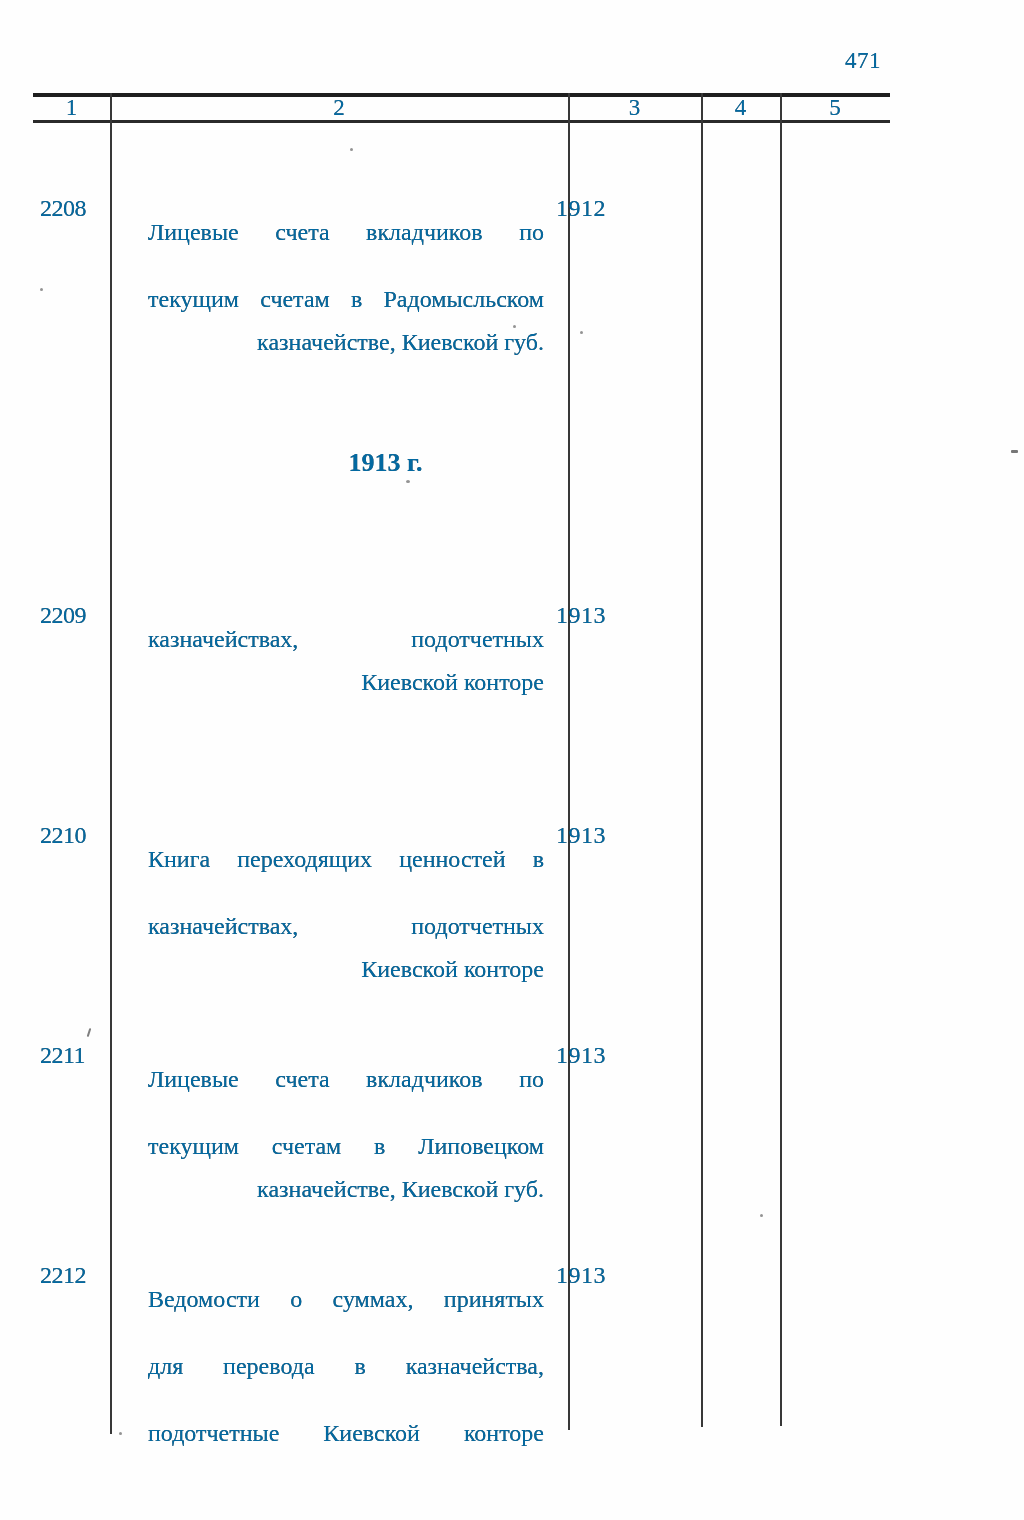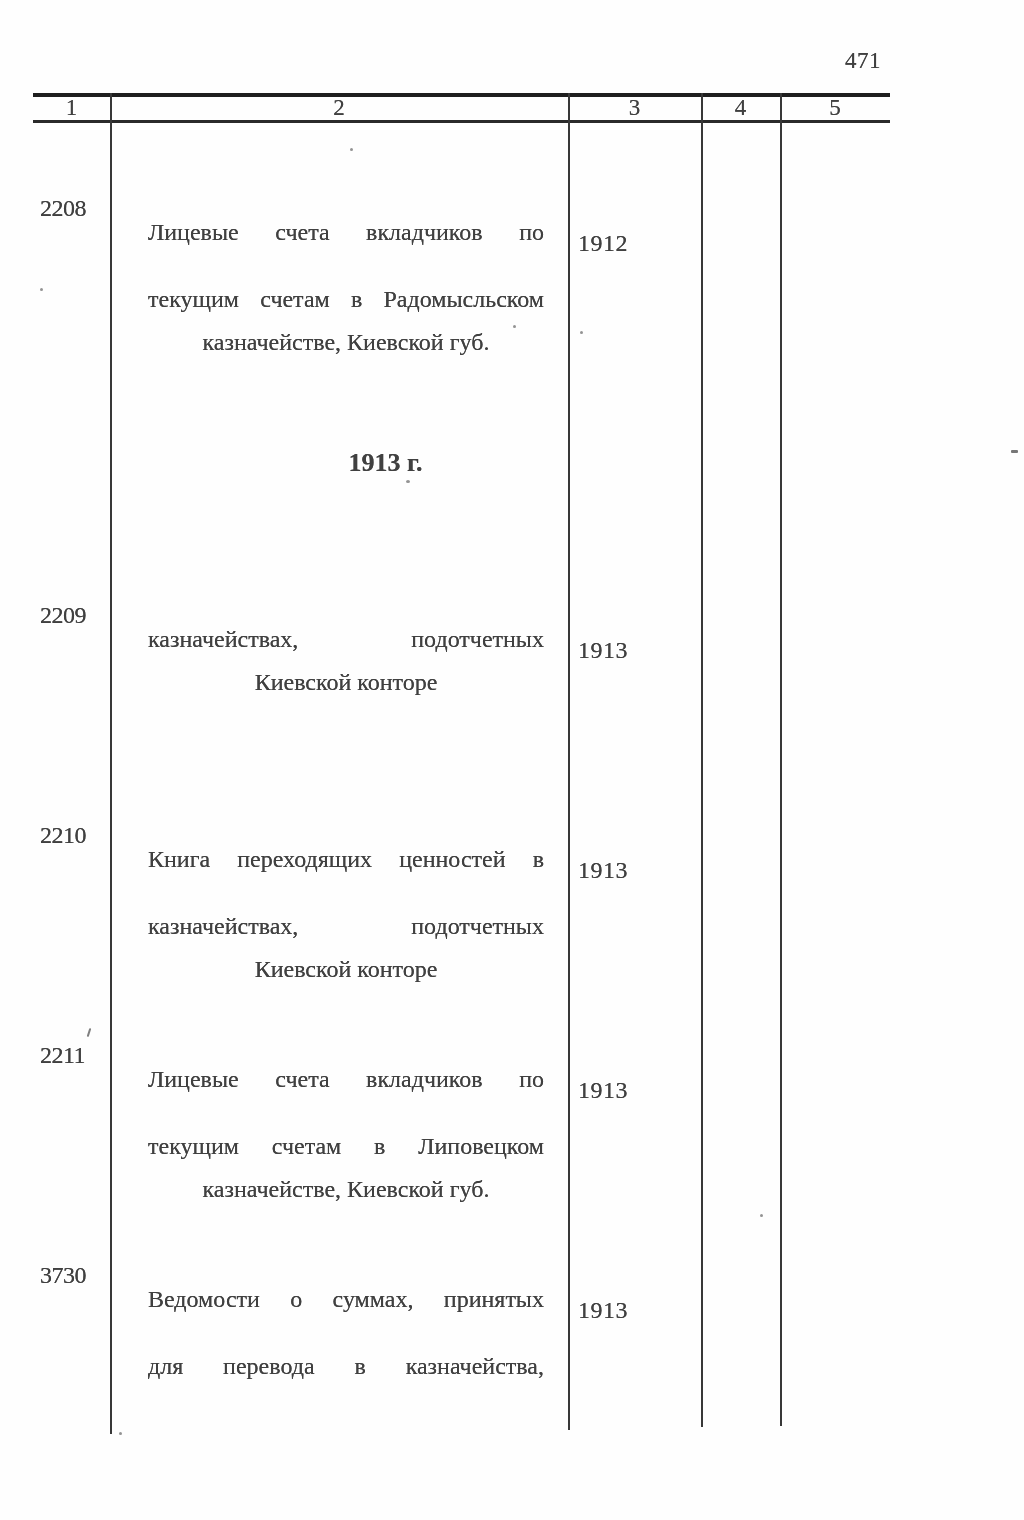--- a/index.html
+++ b/index.html
@@ -3,21 +3,21 @@
 <meta charset="utf-8">
 <style>
   html, body { margin: 0; padding: 0; background: #ffffff; }
   .page {
     position: relative;
     width: 1024px;
     height: 1520px;
     background: #fefefe;
     overflow: hidden;
     font-family: "Liberation Serif", "DejaVu Serif", serif;
-    color: #404040;
+    color: #0369a1;
   }
   .page * { box-sizing: border-box; }
 
   .page-number {
     position: absolute;
     left: 845px; top: 48px;
     width: 48px;
     font-size: 23px;
     line-height: 26px;
     text-align: left;
@@ -82,31 +82,30 @@
     text-shadow: 0 0 0.6px rgba(15,15,15,.7);
   }
   .title {
     position: absolute;
     left: 148px; top: 0;
     width: 396px;
     font-size: 24px;
     line-height: 43px;
     text-shadow: 0 0 0.6px rgba(15,15,15,.7);
   }
-  .tl { text-align: center; }
+  .tl { text-align: right; }
   .tl.just { text-align: justify; text-align-last: justify; margin-top: 24px; }
   .year {
     position: absolute;
-    left: 578px; top: 0;
+    left: 556px; top: 0;
     width: 110px;
     font-size: 24px;
     line-height: 43px;
     letter-spacing: 0.5px;
     text-shadow: 0 0 0.6px rgba(15,15,15,.7);
-    margin-top: 35px;
   }
 
   
   .speck {
     position: absolute;
     background: #6f6f6f;
     border-radius: 50%;
     opacity: 0.75;
   }
   .speck-dash { border-radius: 1px; background: #4a4a4a; }
@@ -171,24 +170,25 @@
     <div class="num">2211</div>
     <div class="title">
       <div class="tl just">Лицевые счета вкладчиков по</div>
       <div class="tl just">текущим счетам в Липовецком</div>
       <div class="tl">казначействе, Киевской губ.</div>
     </div>
     <div class="year">1913</div>
   </div>
 
   <div class="entry e4">
-    <div class="num">3730</div>
+    <div class="num">2212</div>
     <div class="title">
       <div class="tl just">Ведомости о суммах, принятых</div>
       <div class="tl just">для перевода в казначейства,</div>
+      <div class="tl just">подотчетные Киевской конторе</div>
     </div>
     <div class="year">1913</div>
   </div>
 
   <i class="speck" style="left:350px; top:148px; width:3px; height:3px;"></i>
   <i class="speck" style="left:40px; top:288px; width:3px; height:3px;"></i>
   <i class="speck" style="left:513px; top:325px; width:3px; height:3px;"></i>
   <i class="speck" style="left:580px; top:331px; width:3px; height:3px;"></i>
   <i class="speck" style="left:406px; top:480px; width:4px; height:3px;"></i>
   <i class="speck speck-dash" style="left:1011px; top:450px; width:7px; height:3px;"></i>

